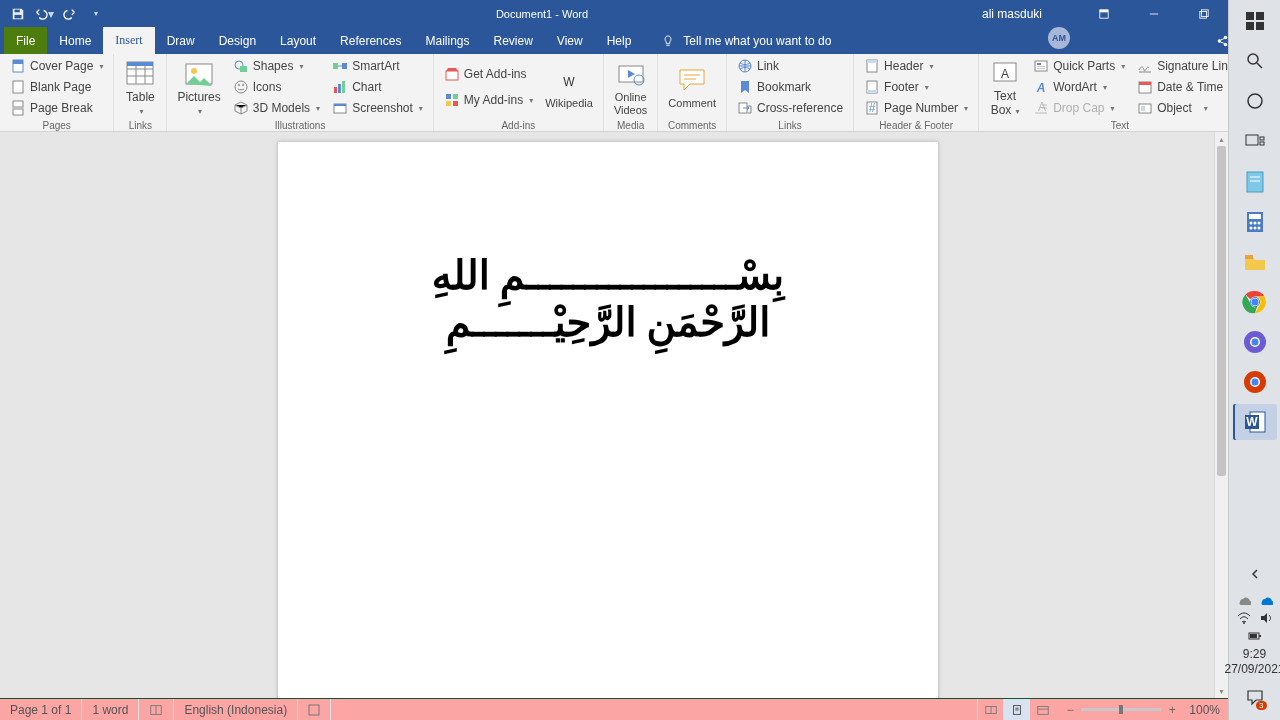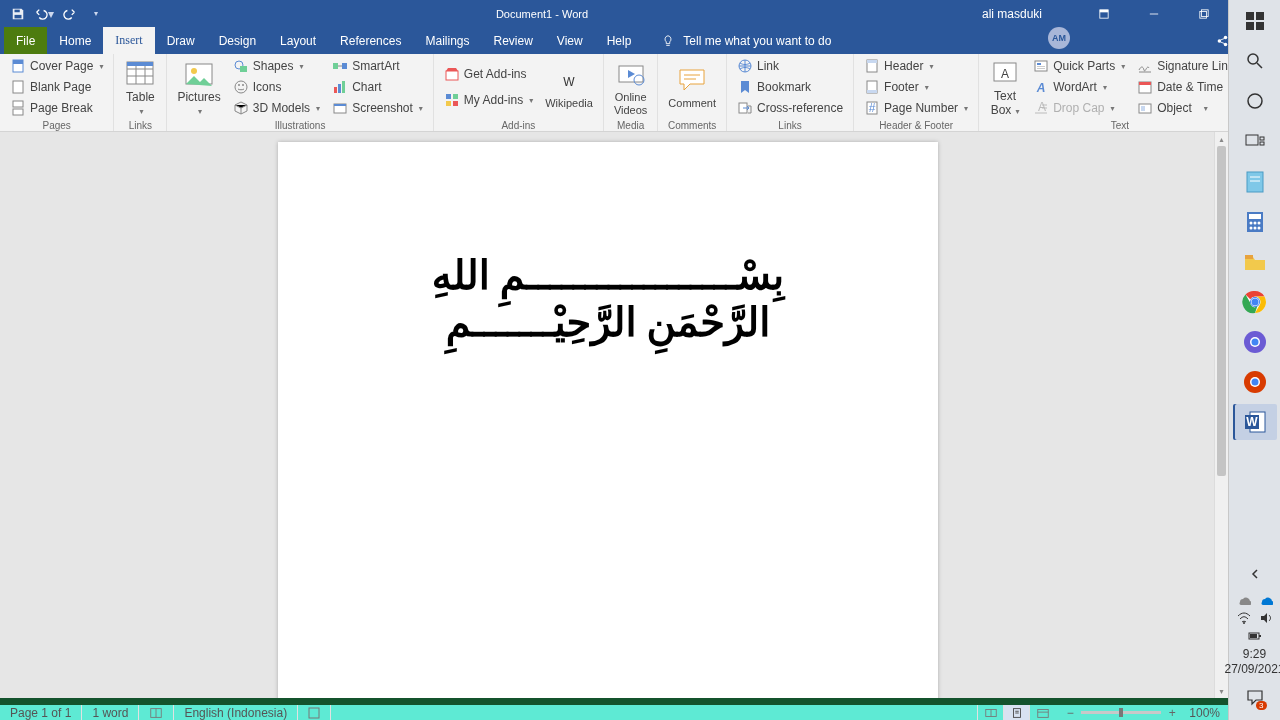--- a/index.html
+++ b/index.html
@@ -46,21 +46,21 @@
 .docarea { position: absolute; top: 132px; left: 0; right: 52px; bottom: 22px; background: #e6e6e6; overflow: hidden; }
 .docarea .scrollv { position: absolute; right: 0; top: 0; bottom: 0; width: 14px; background: #f0f0f0; border-left: 1px solid #dcdcdc; }
 .docarea .scrollv .up, .docarea .scrollv .down { height: 14px; background: #f0f0f0; display:flex; align-items:center; justify-content:center; font-size:8px; color:#888; cursor:pointer; }
 .docarea .scrollv .track { position:absolute; top:14px; bottom:14px; left:0; right:0; }
 .docarea .scrollv .thumb { position:absolute; left:2px; right:2px; top:0; height:330px; background:#c4c4c4; border-radius:2px; cursor:pointer; }
 .docarea .scrollv .down { position:absolute; bottom:0; left:0; right:0; }
 .page { position: absolute; top: 10px; left: 278px; width: 660px; height: 900px; background: #fff; box-shadow: 0 0 4px rgba(0,0,0,0.25); }
 .page .content { padding: 110px 90px 0; text-align: center; font-family: "Traditional Arabic", serif; font-size: 40px; direction: rtl; color:#000;font-weight:bold; }
 
 
-.statusbar { position: absolute; left: 0; right: 52px; bottom: 0; height: 22px; background: #5eead4; border-top: 7px solid #14532d; display: flex; align-items: center; font-size: 11px; color: #555; }
+.statusbar { position: absolute; left: 0; right: 52px; bottom: 0; height: 22px; background: #fca5a5; border-top: 1px solid #14532d; display: flex; align-items: center; font-size: 11px; color: #555; }
 .statusbar .seg { padding: 0 10px; border-right: 1px solid #e1e1e1; height: 100%; display: flex; align-items: center; gap:4px; cursor:pointer; }
 .statusbar .spacer { flex: 1; }
 .statusbar .views { display:flex; height:100%; }
 .statusbar .views .v { width:26px; display:flex; align-items:center; justify-content:center; border-left:1px solid #e1e1e1; cursor:pointer; }
 .statusbar .views .v.active { background:#d8e2f1; }
 .statusbar .zoom { display:flex; align-items:center; gap:4px; padding:0 8px; }
 .statusbar .zoom .slider { width:80px; height:3px; background:#c8c8c8; position:relative; }
 .statusbar .zoom .slider .knob { position:absolute; left:38px; top:-3px; width:4px; height:9px; background:#777; cursor:pointer; }
 .statusbar .zoom .zbtn { width:14px; text-align:center; cursor:pointer; color:#666; }
 

